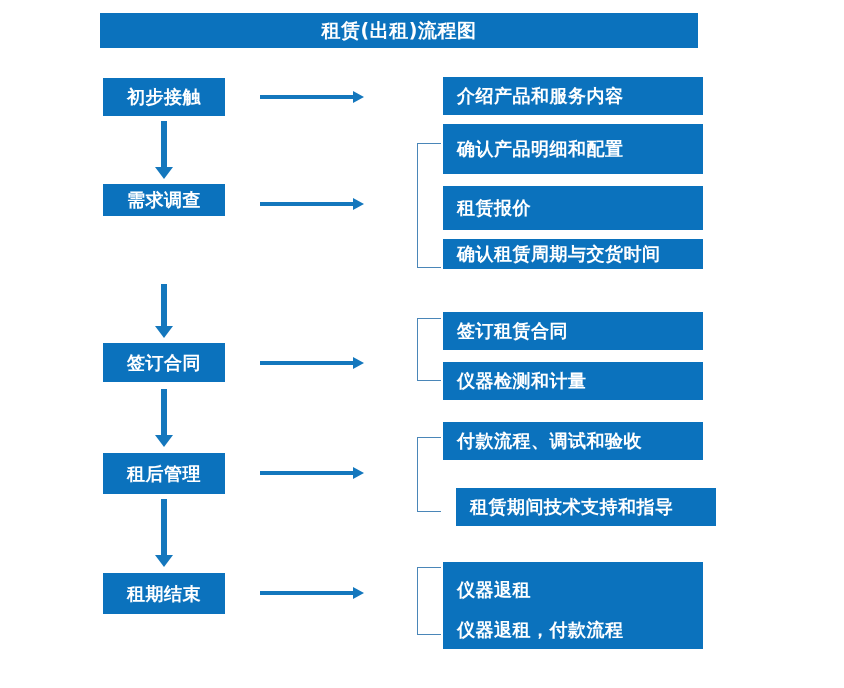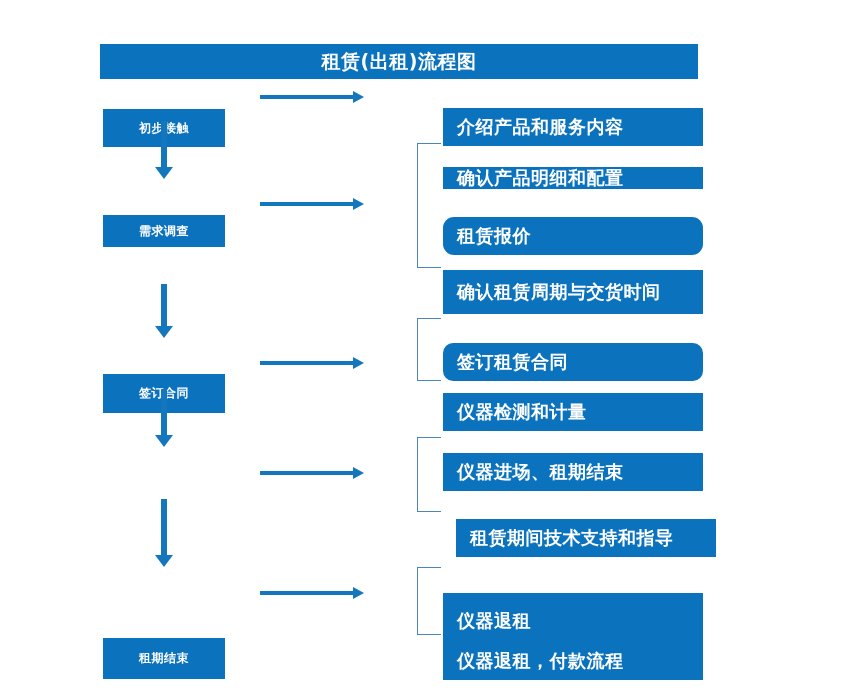--- a/index.html
+++ b/index.html
@@ -20,29 +20,28 @@
   .box {
     position: absolute;
     background: #0b72bd;
     color: #ffffff;
     font-weight: bold;
     display: flex;
     align-items: center;
     box-sizing: border-box;
     letter-spacing: 0.5px;
     white-space: nowrap;
-    margin-top: 31px;
   }
   .title-bar {
     justify-content: center;
     font-size: 19px;
   }
   .stage-box {
     justify-content: center;
-    font-size: 12px;
+    font-size: 18px;
   }
   .detail-box {
     justify-content: flex-start;
     padding-left: 14px;
     font-size: 18px;
   }
   .h-arrow {
     position: absolute;
     height: 16px;
   }
@@ -99,22 +98,23 @@
 <div id="canvas">
 
   <div class="box title-bar" style="left:100px; top:13px; width:598px; height:35px;">租赁(出租)流程图</div>
 
   <div class="box stage-box" style="left:103px; top:78px; width:122px; height:38px;">初步接触</div>
 
   <div class="box stage-box" style="left:103px; top:184px; width:122px; height:32px;">需求调查</div>
 
   <div class="box stage-box" style="left:103px; top:343px; width:122px; height:39px;">签订合同</div>
 
+  <div class="box stage-box" style="left:103px; top:453px; width:122px; height:41px;">租后管理</div>
 
-  <div class="box stage-box" style="left:103px; top:607px; width:122px; height:41px;">租期结束</div>
+  <div class="box stage-box" style="left:103px; top:573px; width:122px; height:41px;">租期结束</div>
 
   <div class="v-arrow" style="left:155px; top:121px; height:58px;">
     <div class="shaft"></div>
     <div class="head"></div>
   </div>
 
   <div class="v-arrow" style="left:155px; top:284px; height:54px;">
     <div class="shaft"></div>
     <div class="head"></div>
   </div>
@@ -157,31 +157,31 @@
   <div class="bracket" style="left:417px; top:143px; width:24px; height:125px;"></div>
 
   <div class="bracket" style="left:417px; top:318px; width:24px; height:63px;"></div>
 
   <div class="bracket" style="left:417px; top:437px; width:24px; height:75px;"></div>
 
   <div class="bracket" style="left:417px; top:567px; width:24px; height:68px;"></div>
 
   <div class="box detail-box" style="left:443px; top:77px; width:260px; height:38px;">介绍产品和服务内容</div>
 
-  <div class="box detail-box" style="left:443px; top:136px; width:260px; height:22px;">确认产品明细和配置</div>
+  <div class="box detail-box" style="left:443px; top:124px; width:260px; height:50px;">确认产品明细和配置</div>
 
-  <div class="box detail-box" style="left:443px; top:186px; width:260px; height:38px;border-radius:11px;">租赁报价</div>
+  <div class="box detail-box" style="left:443px; top:186px; width:260px; height:44px;">租赁报价</div>
 
-  <div class="box detail-box" style="left:443px; top:239px; width:260px; height:44px;">确认租赁周期与交货时间</div>
+  <div class="box detail-box" style="left:443px; top:239px; width:260px; height:30px;">确认租赁周期与交货时间</div>
 
-  <div class="box detail-box" style="left:443px; top:312px; width:260px; height:38px;border-radius:10px;">签订租赁合同</div>
+  <div class="box detail-box" style="left:443px; top:312px; width:260px; height:38px;">签订租赁合同</div>
 
   <div class="box detail-box" style="left:443px; top:362px; width:260px; height:38px;text-align:center;">仪器检测和计量</div>
 
-  <div class="box detail-box" style="left:443px; top:422px; width:260px; height:38px;">仪器进场、租期结束</div>
+  <div class="box detail-box" style="left:443px; top:422px; width:260px; height:38px;">付款流程、调试和验收</div>
 
   <div class="box detail-box" style="left:456px; top:488px; width:260px; height:38px;">租赁期间技术支持和指导</div>
 
   <div class="box detail-box" style="left:443px; top:562px; width:260px; height:56px;">仪器退租</div>
 
   <div class="box detail-box" style="left:443px; top:611px; width:260px; height:38px;">仪器退租，付款流程</div>
 
 </div>
 
 </body></html>

